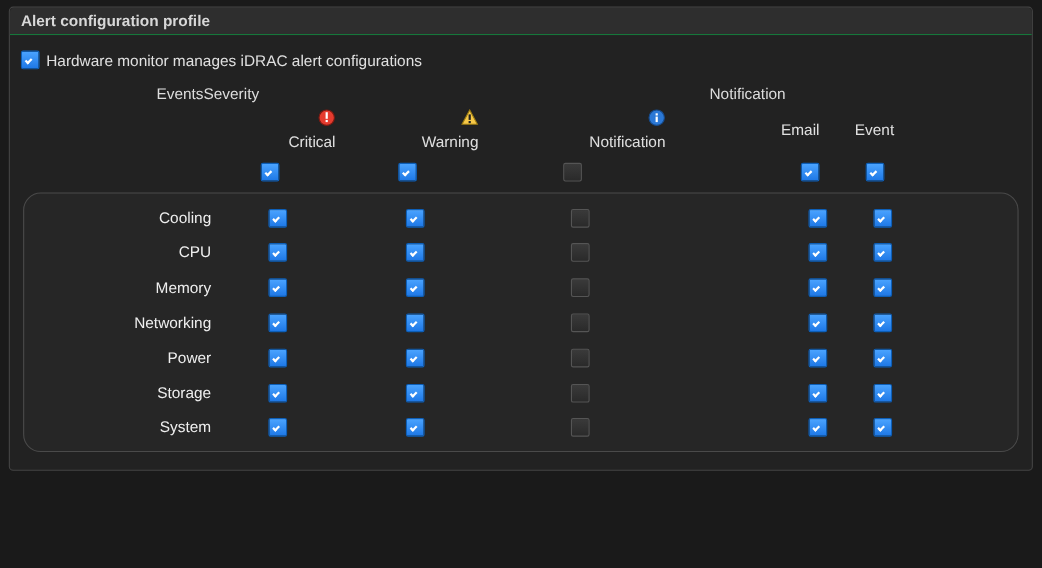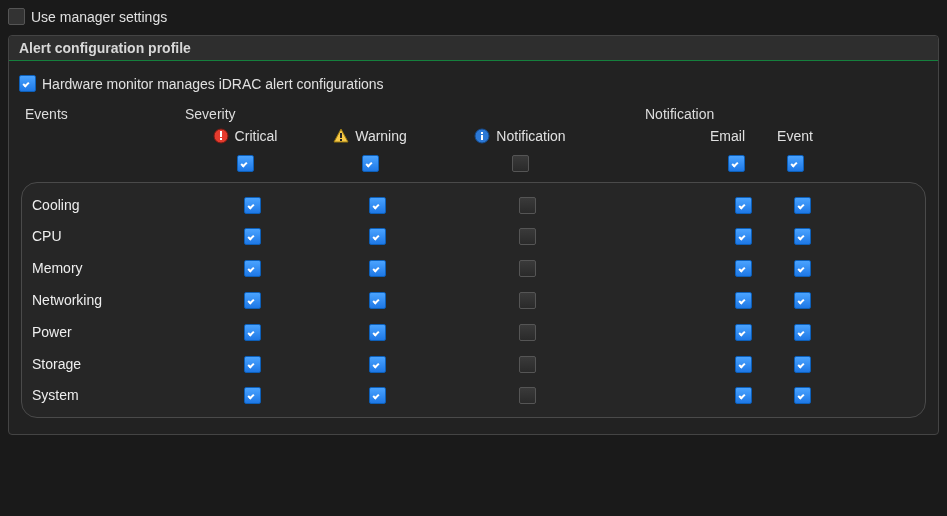--- a/index.html
+++ b/index.html
@@ -42,40 +42,41 @@
     padding: 10px 6px 16px 6px;
   }
   .row {
     display: flex;
     align-items: center;
   }
   .manage-row {
     padding: 4px 4px 14px 4px;
     gap: 6px;
   }
-  .col-events { width: 170px; padding-left: 10px; }
+  .col-events { width: 170px; padding-left: 10px; text-align: right; }
   .col-sev1 { width: 120px; text-align: center; }
   .col-sev2 { width: 130px; text-align: center; }
   .col-sev3 { width: 170px; text-align: center; }
   .col-gap  { width: 40px; }
   .col-n1   { width: 100px; text-align: right; }
   .col-n2   { width: 100px; text-align: center; }
 
   .header-row .grp-label {
     font-weight: 400;
     color: #ddd;
   }
   .sub-header-row {
     padding: 6px 0 6px 0;
   }
   .sub-header-row .sev-label {
     display: flex;
     align-items: flex-end;
     justify-content: center;
     gap: 6px;
+    flex-direction: column;
   }
   .chk-row {
     padding: 4px 0;
   }
   .data-rows {
     border: 1px solid #4a4a4a;
     border-radius: 16px;
     margin: 6px 6px 0 6px;
     padding: 6px 0;
     background: #262626;
@@ -133,24 +134,20 @@
     border: 1px solid #555;
   }
 
   
   .ico { display:inline-block; width:16px; height:16px; vertical-align:middle; }
 </style>
 </head>
 <body>
 
 <div class="root">
-  <div class="top-setting">
-    <span class="cb top-unchecked" id="top-cb"></span>
-    <span>Use manager settings</span>
-  </div>
 
   <div class="panel">
     <div class="panel-header">Alert configuration profile</div>
     <div class="panel-body">
 
       <div class="row manage-row">
         <span class="cb checked" id="manage-cb"></span>
         <span>Hardware monitor manages iDRAC alert configurations</span>
       </div>
 

